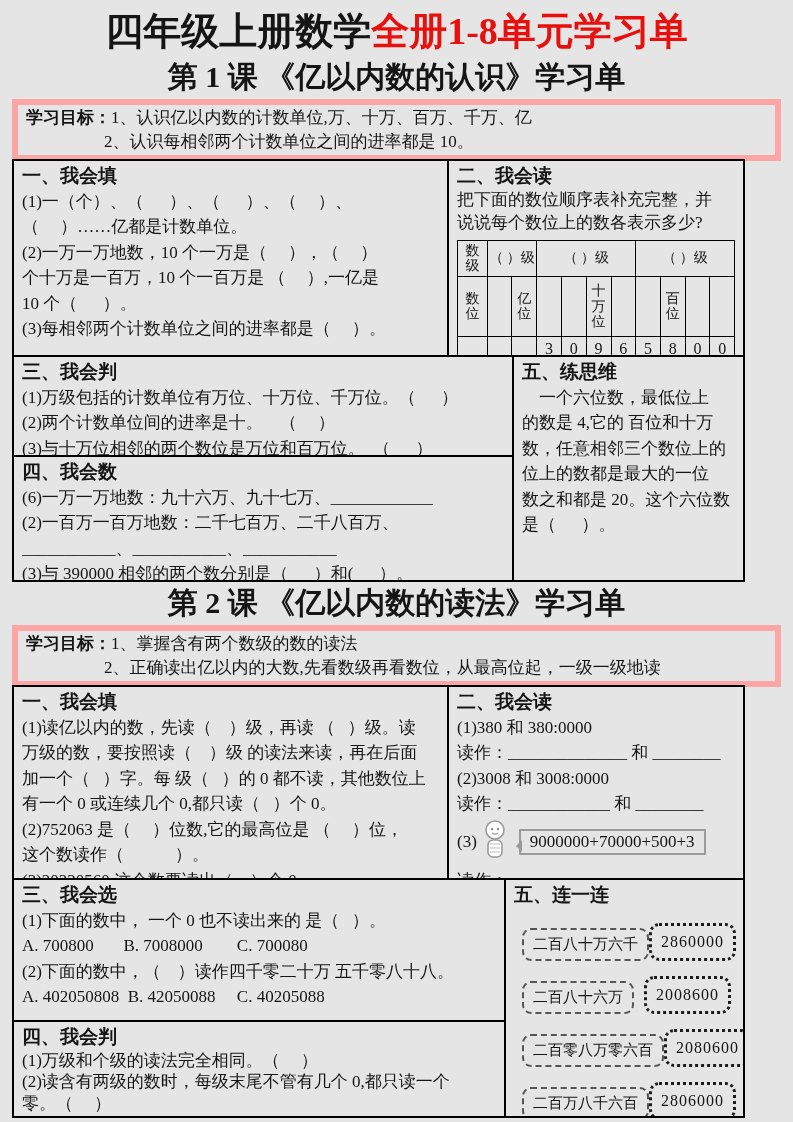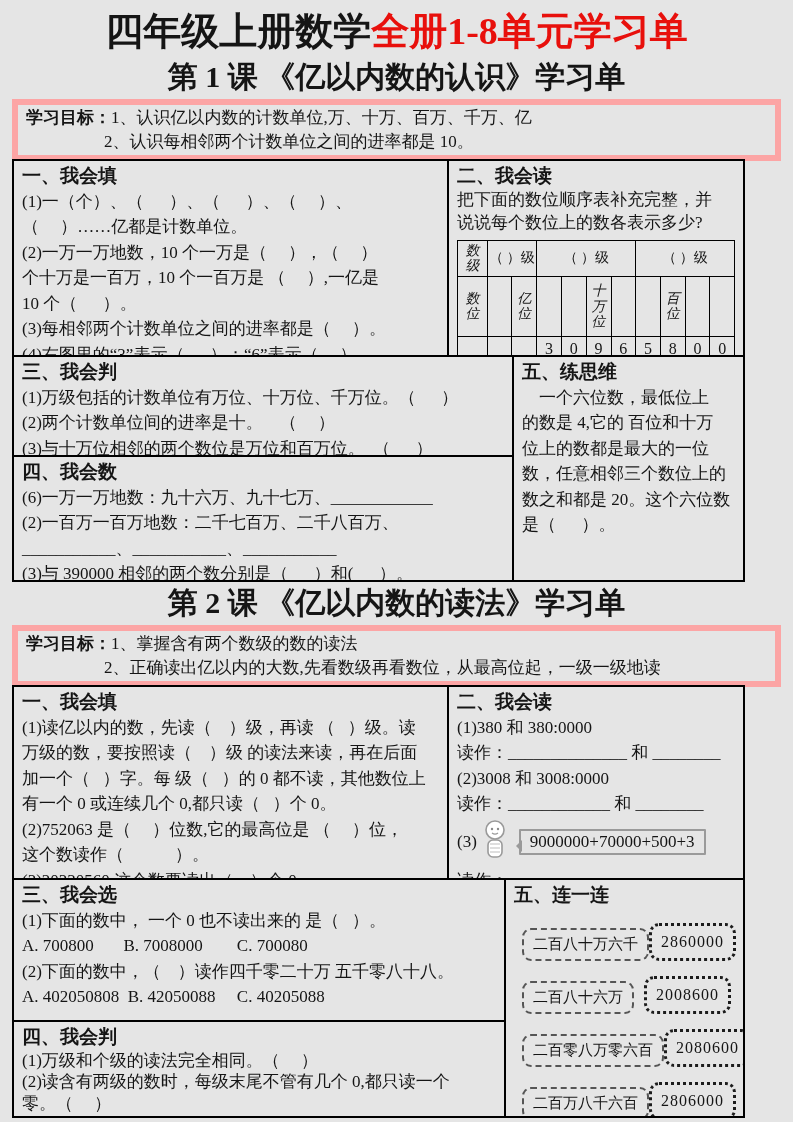--- a/index.html
+++ b/index.html
@@ -29,21 +29,21 @@
   .line { font-size:17px; line-height:1.5; white-space:pre-wrap; }
   .tight .line { line-height:1.28; }
 
   .pos-table { border-collapse:collapse; margin:5px auto 0; }
   .pos-table td { border:1.5px solid #000; text-align:center; vertical-align:middle; font-size:14px; line-height:1.12; padding:0; }
   .pos-table .c0 { width:30px; }
   .pos-table .c  { width:25px; }
   .pos-table tr:nth-child(1) td { height:36px; }
   .pos-table tr:nth-child(2) td { height:60px; }
   .pos-table tr:nth-child(3) td { height:26px; font-size:16px; }
-  .vlabel { word-break:break-all; padding:2px 5px !important;font-style:italic; }
+  .vlabel { word-break:break-all; padding:2px 5px !important; }
 
   .bubble-row { display:flex; align-items:center; gap:5px; margin:3px 0 4px; }
   .bubble { position:relative; border:2px solid #9a9a9a; border-radius:1px; padding:1px 9px; font-size:17px; margin-left:6px; white-space:nowrap; }
   .bubble::before { content:""; position:absolute; left:-11px; top:9px; border:6px solid transparent; border-right-color:#9a9a9a; }
 
   .match-row { display:flex; justify-content:space-between; align-items:flex-end; margin:15px 4px 0 8px; }
   .match-left  { border:2px dashed #555; border-radius:9px; padding:5px 9px; font-size:15px; white-space:nowrap; }
   .match-right { border:3px dotted #1c1c1c; border-radius:10px; padding:7px 9px; font-size:16px; letter-spacing:1px; white-space:nowrap; }
 
   .footer { text-align:center; font-size:14px; margin-top:6px; letter-spacing:2px; }
@@ -66,21 +66,20 @@
 
   <div class="row">
     <div class="cell" style="width:437px;height:198px;">
       <div class="sec-h">一、我会填</div>
       <div class="line">(1)一（个）、（      ）、（      ）、（     ）、</div>
       <div class="line">（     ）……亿都是计数单位。</div>
       <div class="line">(2)一万一万地数，10 个一万是（     ），（     ）</div>
       <div class="line">个十万是一百万，10 个一百万是 （     ）,一亿是</div>
       <div class="line">10 个（      ）。</div>
       <div class="line">(3)每相邻两个计数单位之间的进率都是（     ）。</div>
-      <div class="line">(4)右图里的“3”表示（      ）；“6”表示（     ）.</div>
     </div>
     <div class="cell" style="width:298px;height:198px;">
       <div class="sec-h">二、我会读</div>
       <div class="line" style="line-height:1.35;">把下面的数位顺序表补充完整，并</div>
       <div class="line" style="line-height:1.35;">说说每个数位上的数各表示多少?</div>
       <table class="pos-table">
         <tbody>
             <tr>
           <td class="c0 vlabel">数级</td>
           <td colspan="2">（  ）级</td>
@@ -131,22 +130,22 @@
         <div class="line">(6)一万一万地数：九十六万、九十七万、____________</div>
         <div class="line">(2)一百万一百万地数：二千七百万、二千八百万、</div>
         <div class="line">___________、___________、___________</div>
         <div class="line">(3)与 390000 相邻的两个数分别是（      ）和(      ）。</div>
       </div>
     </div>
     <div class="cell" style="width:233px;height:227px;">
       <div class="sec-h">五、练思维</div>
       <div class="line">    一个六位数，最低位上</div>
       <div class="line">的数是 4,它的 百位和十万</div>
+      <div class="line">数，任意相邻三个数位上的</div>
       <div class="line">位上的数都是最大的一位</div>
-      <div class="line">数，任意相邻三个数位上的</div>
       <div class="line">数之和都是 20。这个六位数</div>
       <div class="line">是（      ）。</div>
     </div>
   </div>
 
   <div class="lesson-title">第 2 课   《亿以内数的读法》学习单</div>
 
   <div class="obj">
     <div><span class="lbl">学习目标：</span><span>1、掌握含有两个数级的数的读法</span></div>
     <div class="l2">2、正确读出亿以内的大数,先看数级再看数位，从最高位起，一级一级地读</div>

